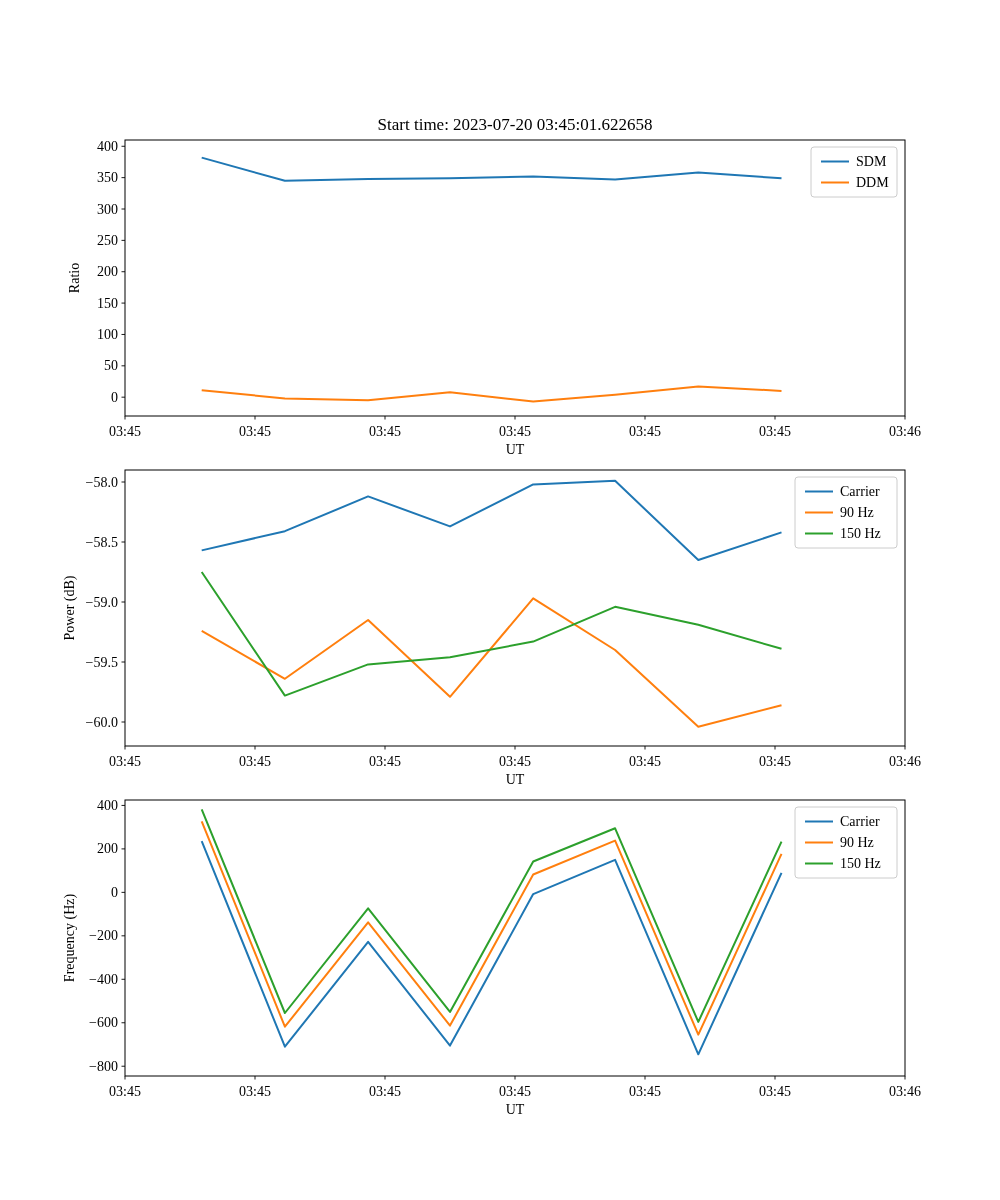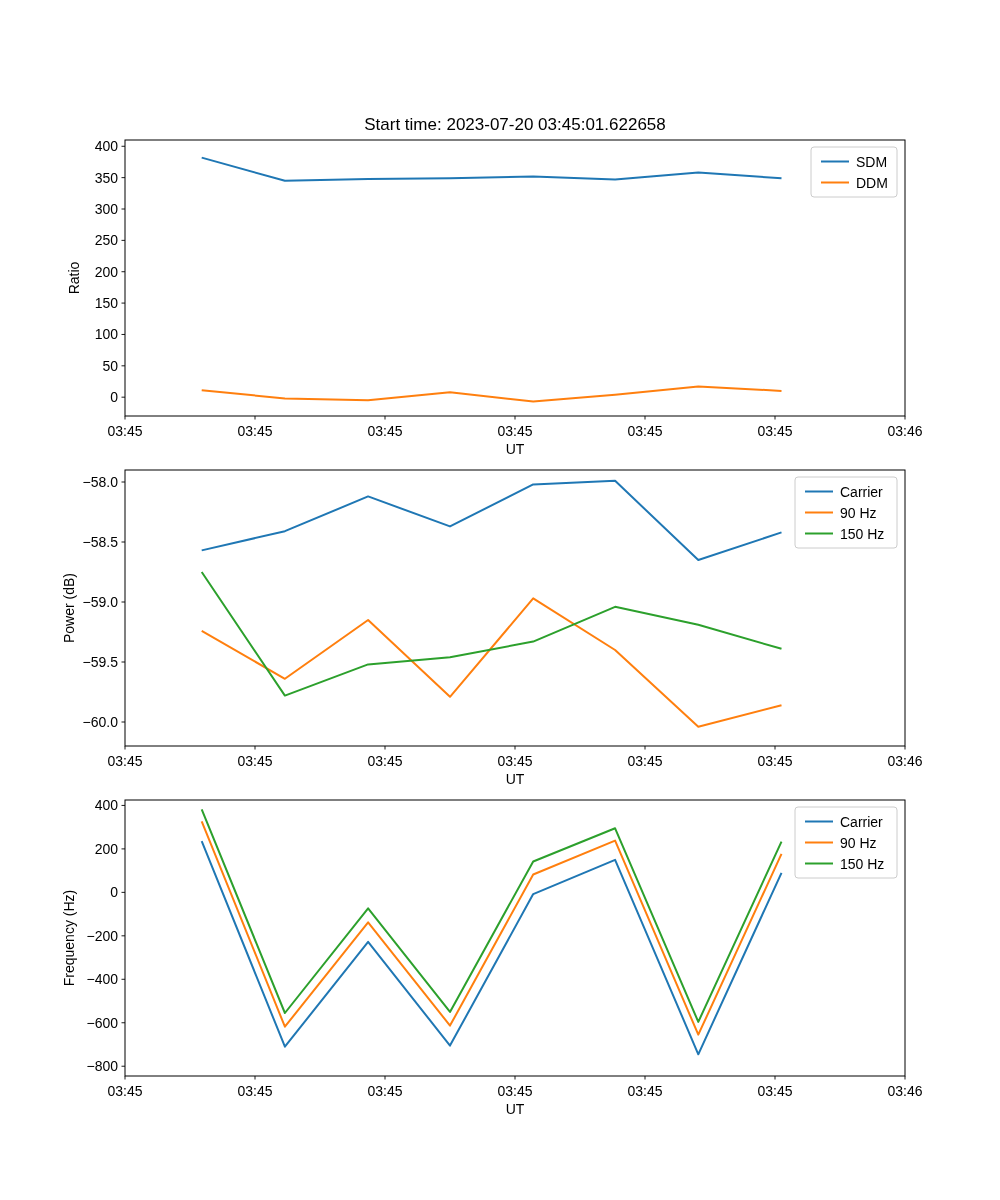--- a/index.html
+++ b/index.html
@@ -1,21 +1,21 @@
 <!DOCTYPE html>
 <html><head>
 <meta charset="utf-8">
 <style>
   html, body { margin: 0; padding: 0; background: #ffffff; }
   .figure {
     position: relative;
     width: 1000px;
     height: 1140px;
     background: #ffffff;
-    font-family: Liberation Sans, sans-serif;
+    font-family: Liberation Serif, serif;
   }
   svg text { fill: #000000; }
 </style>
 </head>
 <body>
 
 <div class="figure">
   <svg width="1000" height="1200" viewBox="0 0 1000 1200">
     <g>
         <text x="515" y="130" text-anchor="middle" font-size="17">Start time: 2023-07-20 03:45:01.622658</text>

